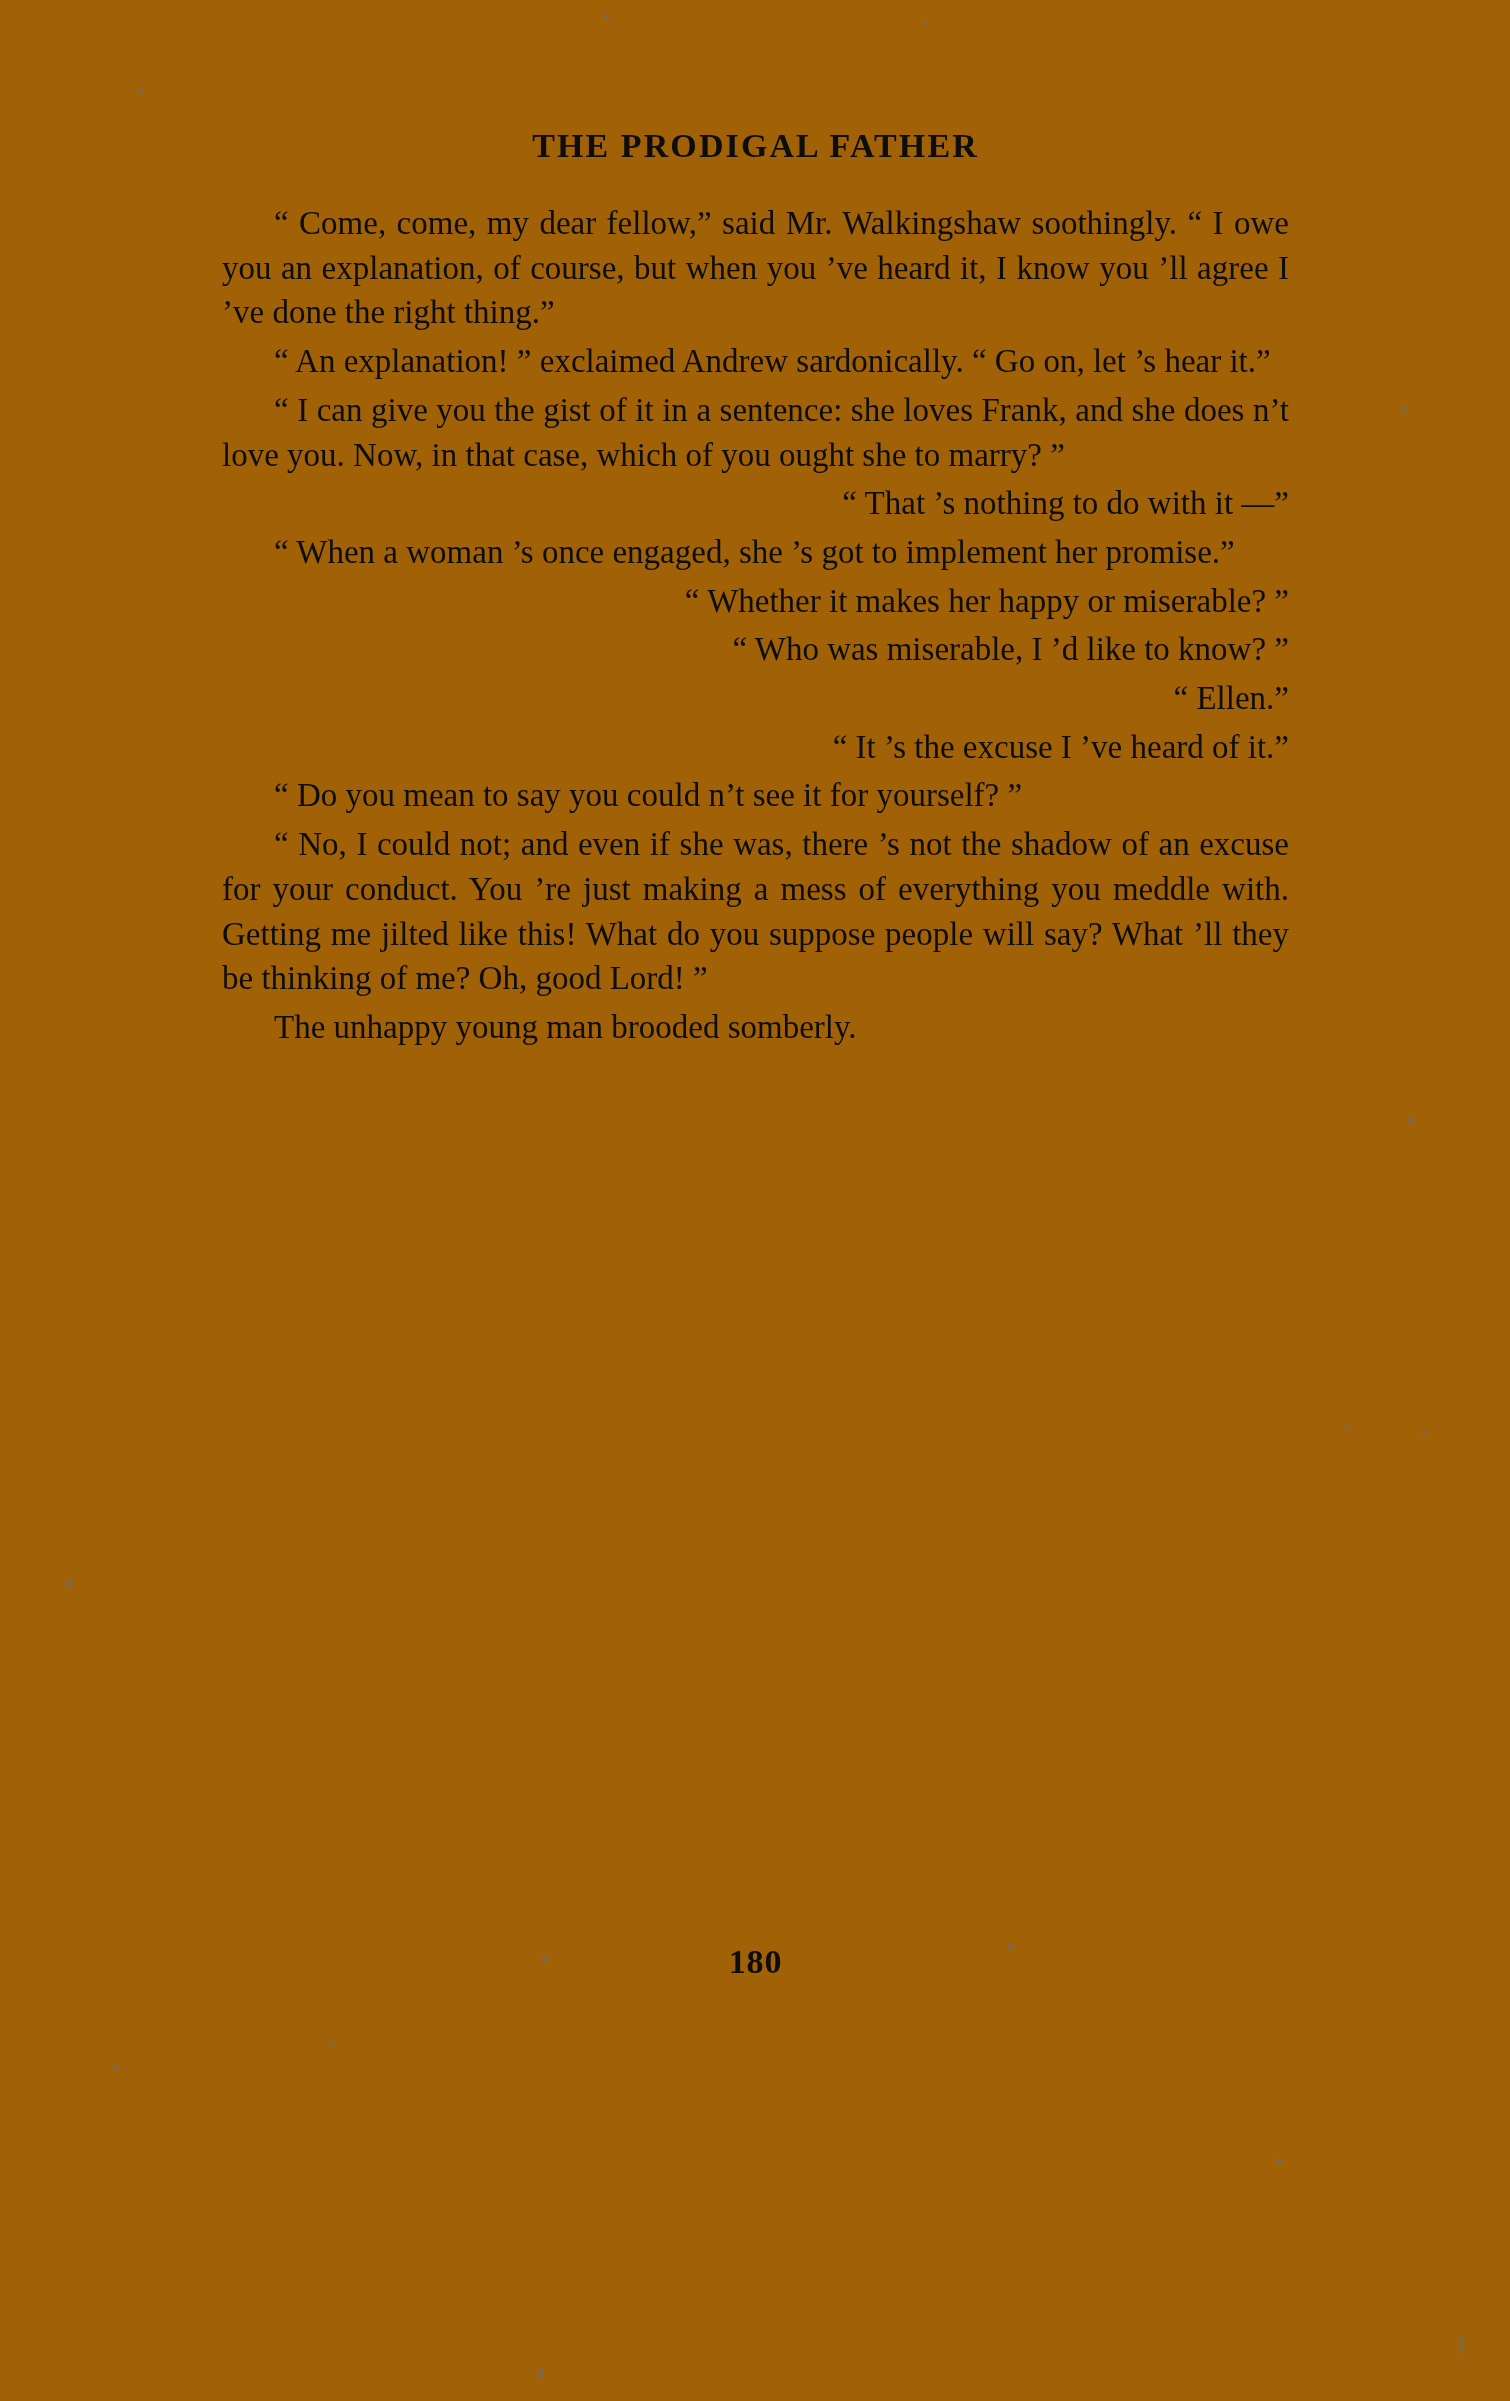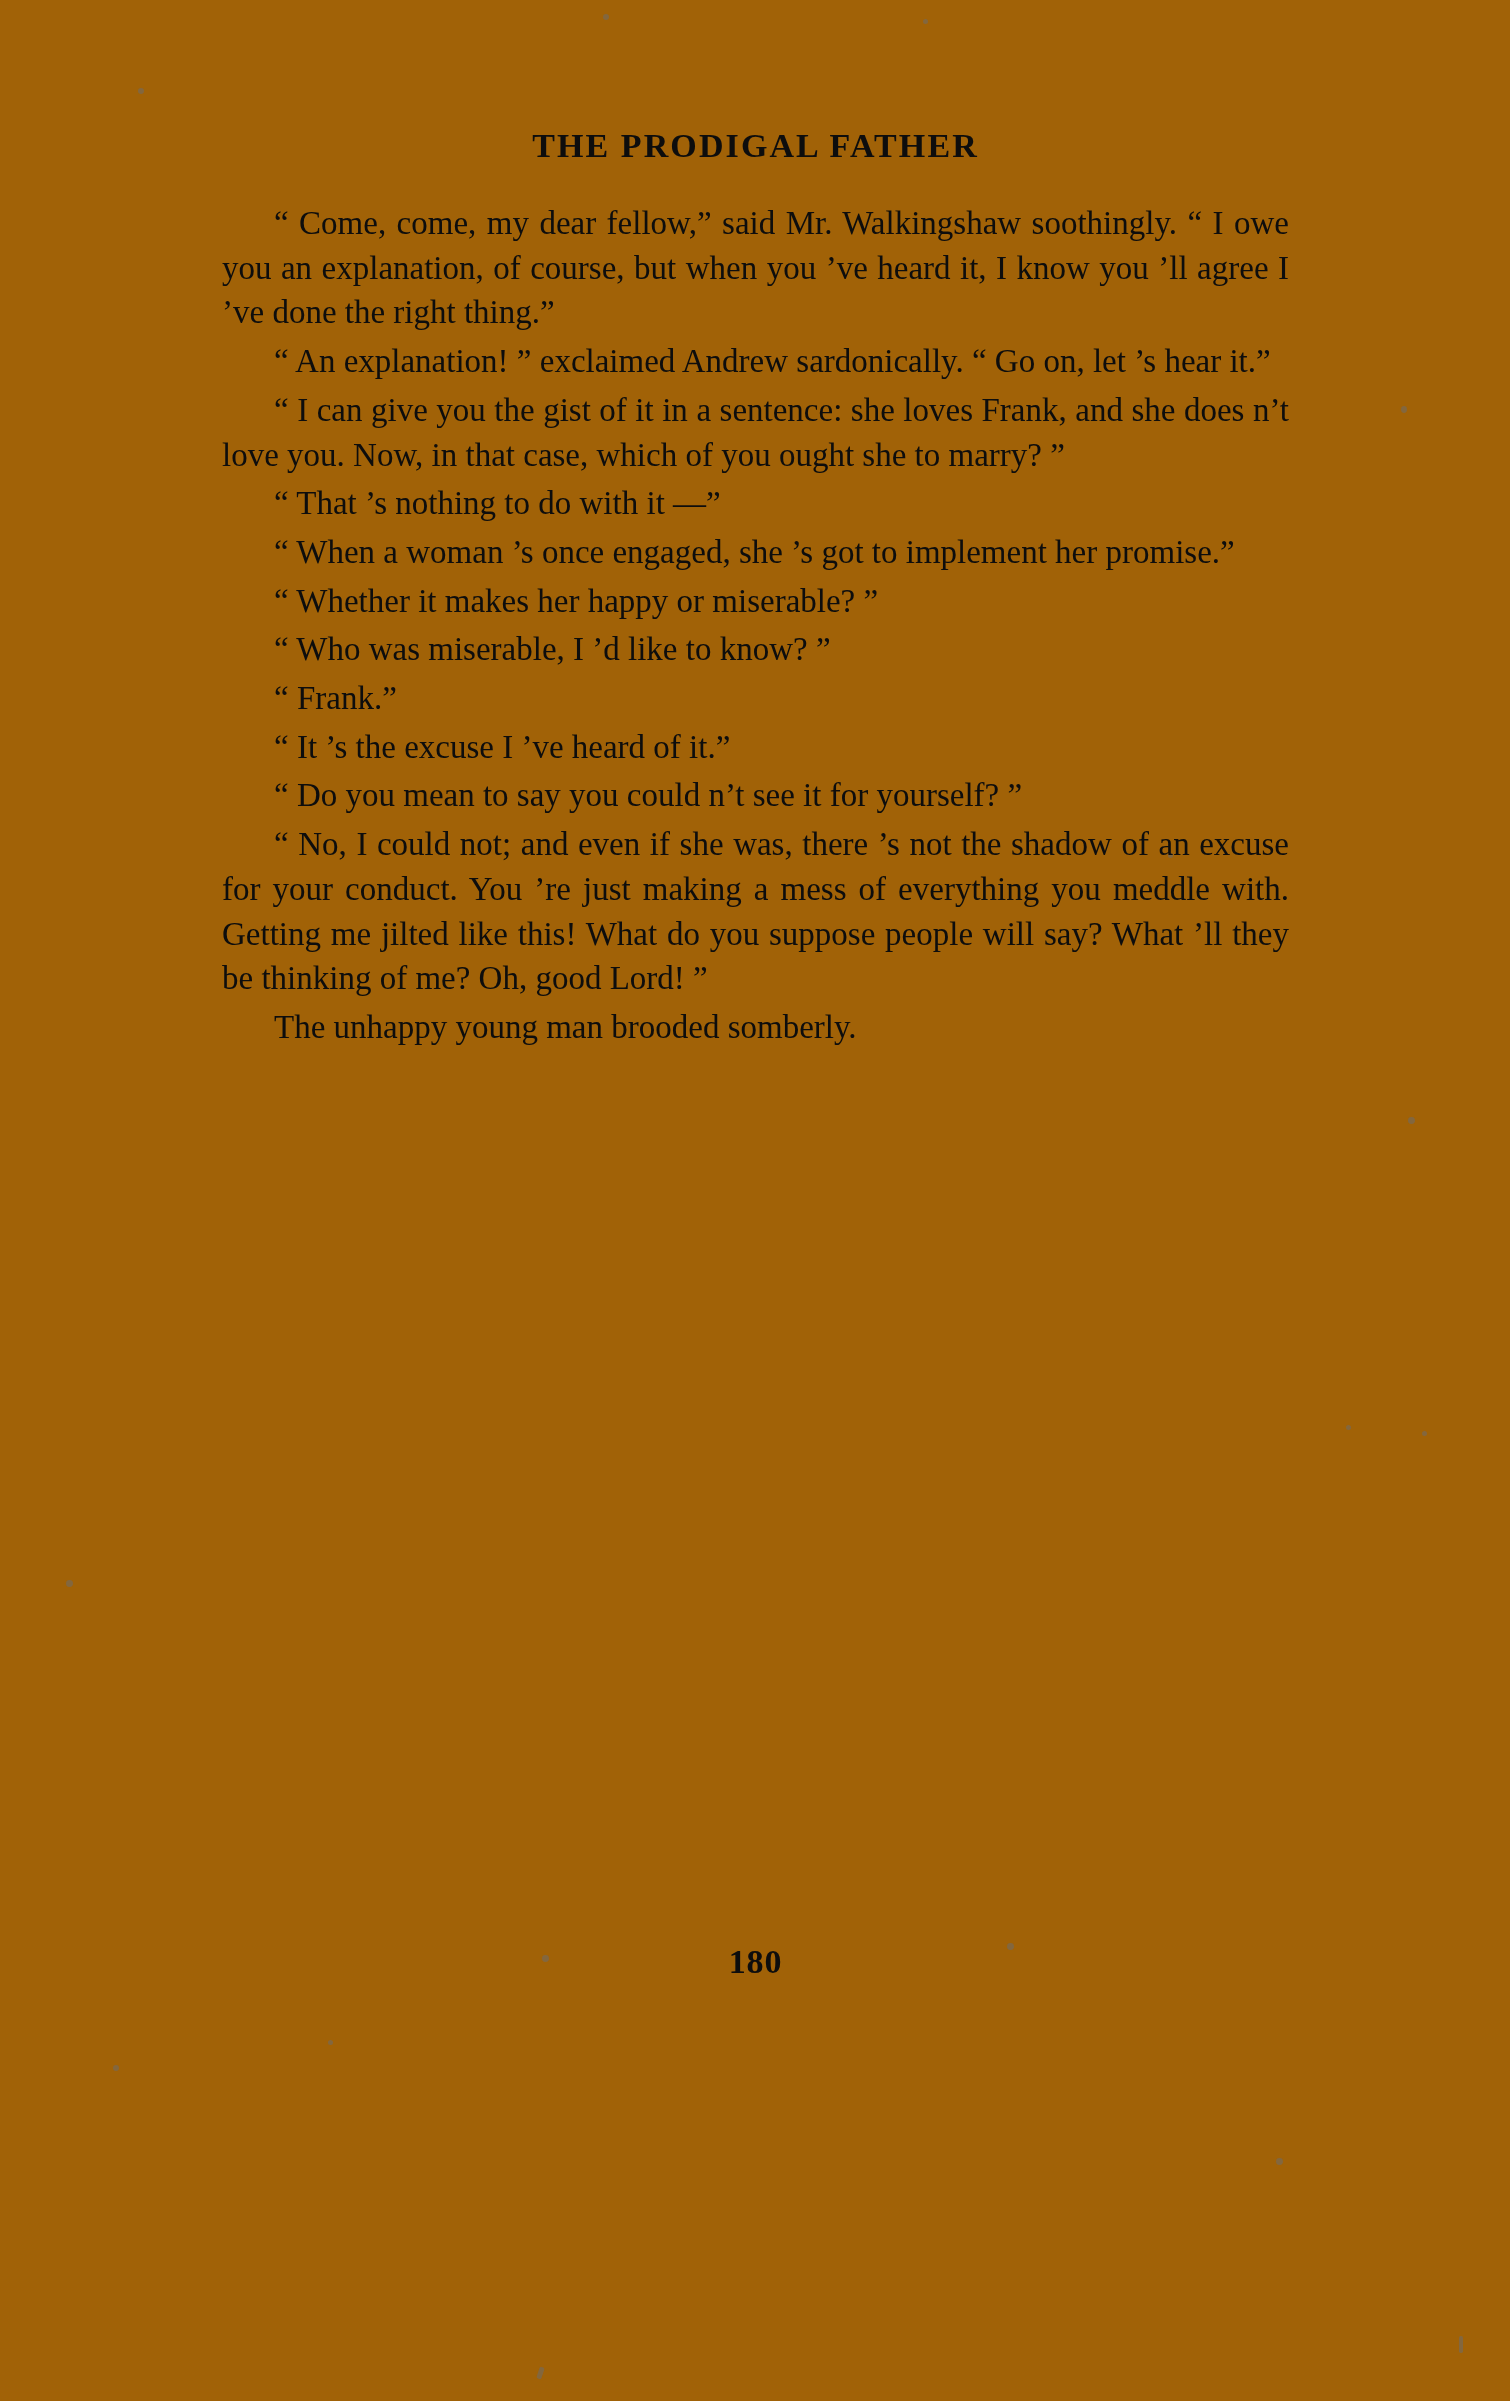--- a/index.html
+++ b/index.html
@@ -47,21 +47,21 @@
   p.body-par {
     margin: 4px;
     font-size: 33px;
     line-height: 1.355;
     text-align: justify;
     text-justify: inter-word;
     text-indent: 52px;
     font-family: "Liberation Serif", "DejaVu Serif", serif;
   }
   p.body-par.short {
-    text-align: left;
+    text-align: right;
   }
   .folio {
     position: absolute;
     left: 0;
     top: 1943px;
     width: 1511px;
     text-align: center;
     font-size: 34px;
     font-weight: 700;
     letter-spacing: 0.8px;
@@ -93,21 +93,21 @@
 
     <h1 class="running-head">THE PRODIGAL FATHER</h1>
 
     <p class="body-par">“ Come, come, my dear fellow,” said Mr. Walkingshaw soothingly.  “ I owe you an explanation, of course, but when you ’ve heard it, I know you ’ll agree I ’ve done the right thing.”</p>
     <p class="body-par">“ An explanation! ” exclaimed Andrew sardonically.  “ Go on, let ’s hear it.”</p>
     <p class="body-par">“ I can give you the gist of it in a sentence: she loves Frank, and she does n’t love you.  Now, in that case, which of you ought she to marry? ”</p>
     <p class="body-par short">“ That ’s nothing to do with it —”</p>
     <p class="body-par">“ When a woman ’s once engaged, she ’s got to implement her promise.”</p>
     <p class="body-par short">“ Whether it makes her happy or miserable? ”</p>
     <p class="body-par short">“ Who was miserable, I ’d like to know? ”</p>
-    <p class="body-par short">“ Frank.”</p>
+    <p class="body-par short">“ Ellen.”</p>
     <p class="body-par short">“ It ’s the excuse I ’ve heard of it.”</p>
     <p class="body-par">“ Do you mean to say you could n’t see it for yourself? ”</p>
     <p class="body-par">“ No, I could not; and even if she was, there ’s not the shadow of an excuse for your conduct.  You ’re just making a mess of everything you meddle with.  Getting me jilted like this!  What do you suppose people will say?  What ’ll they be thinking of me?  Oh, good Lord! ”</p>
     <p class="body-par">The unhappy young man brooded somberly.</p>
 
   </div>
 
   <div class="folio">180</div>
 
 </div>

